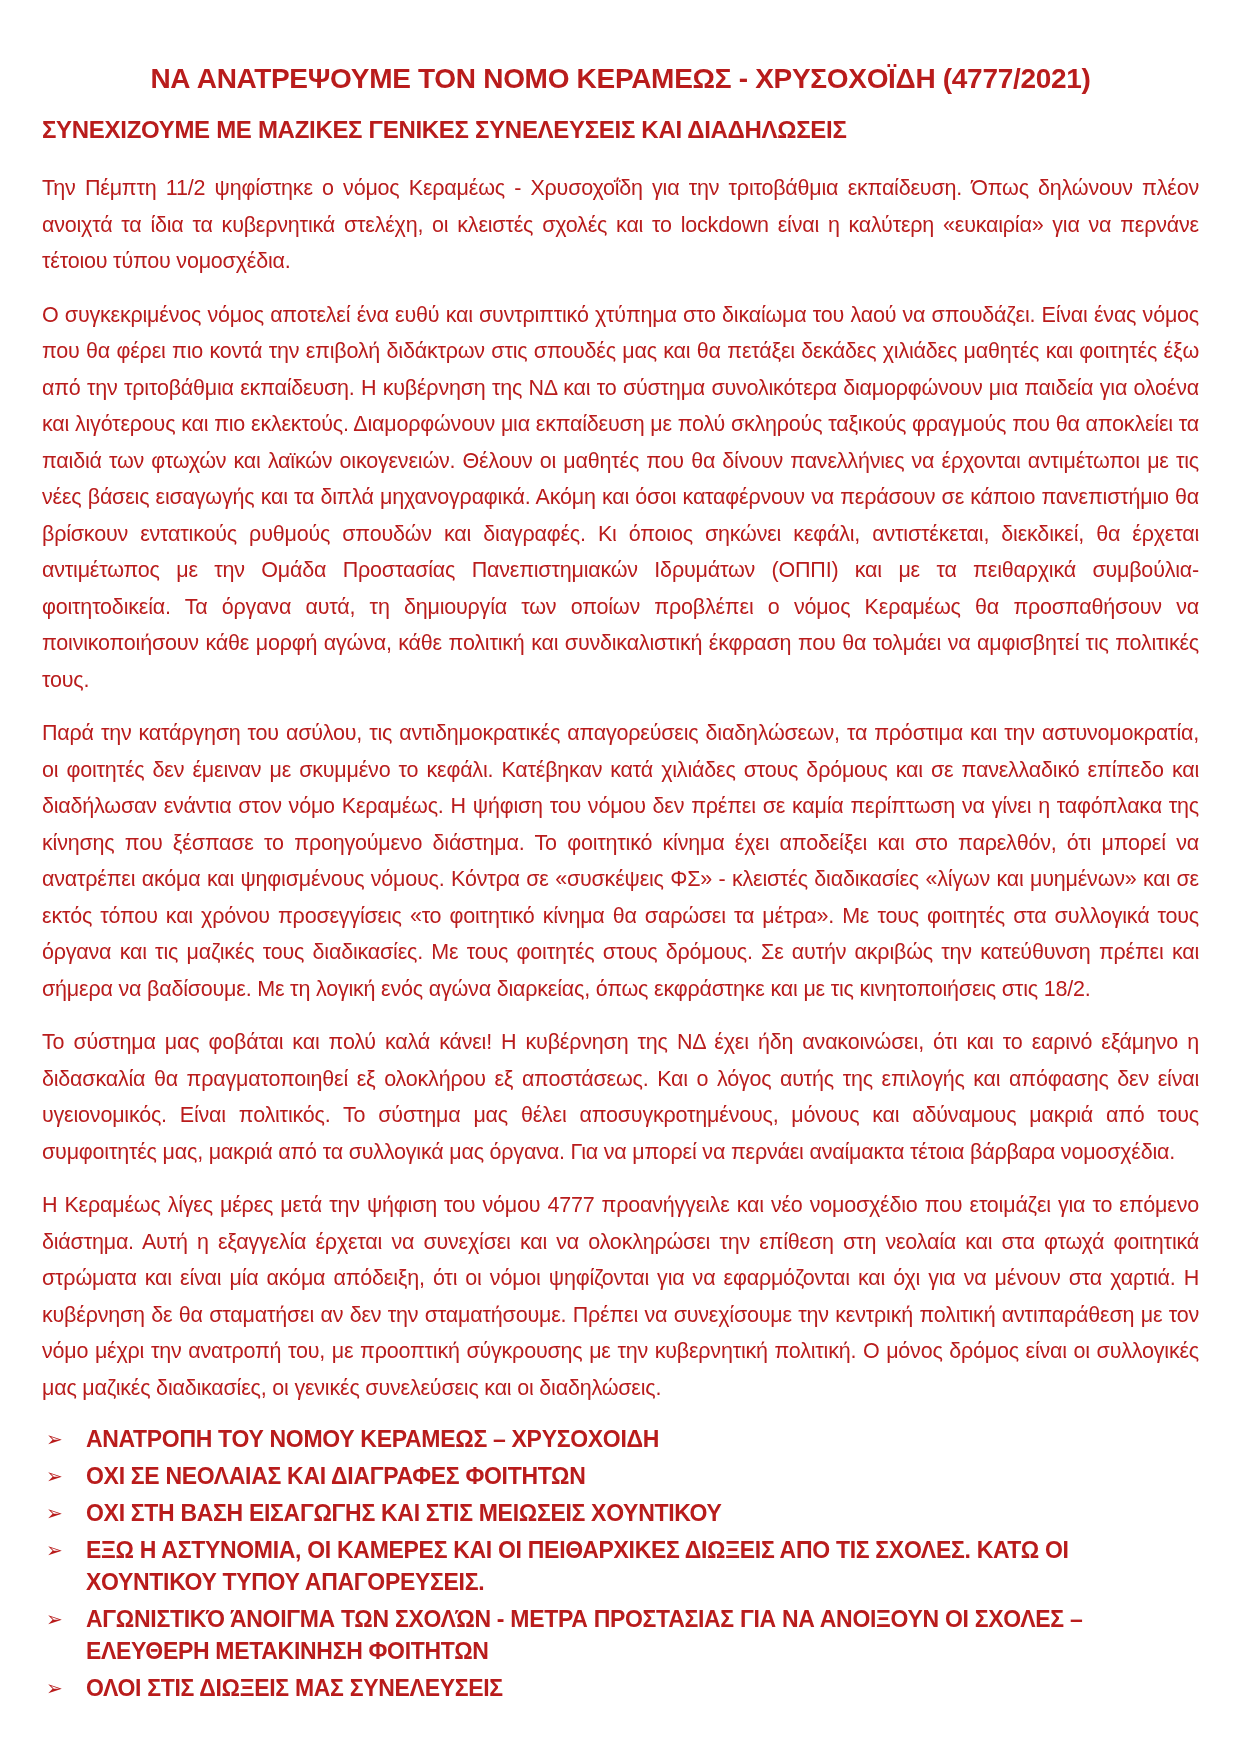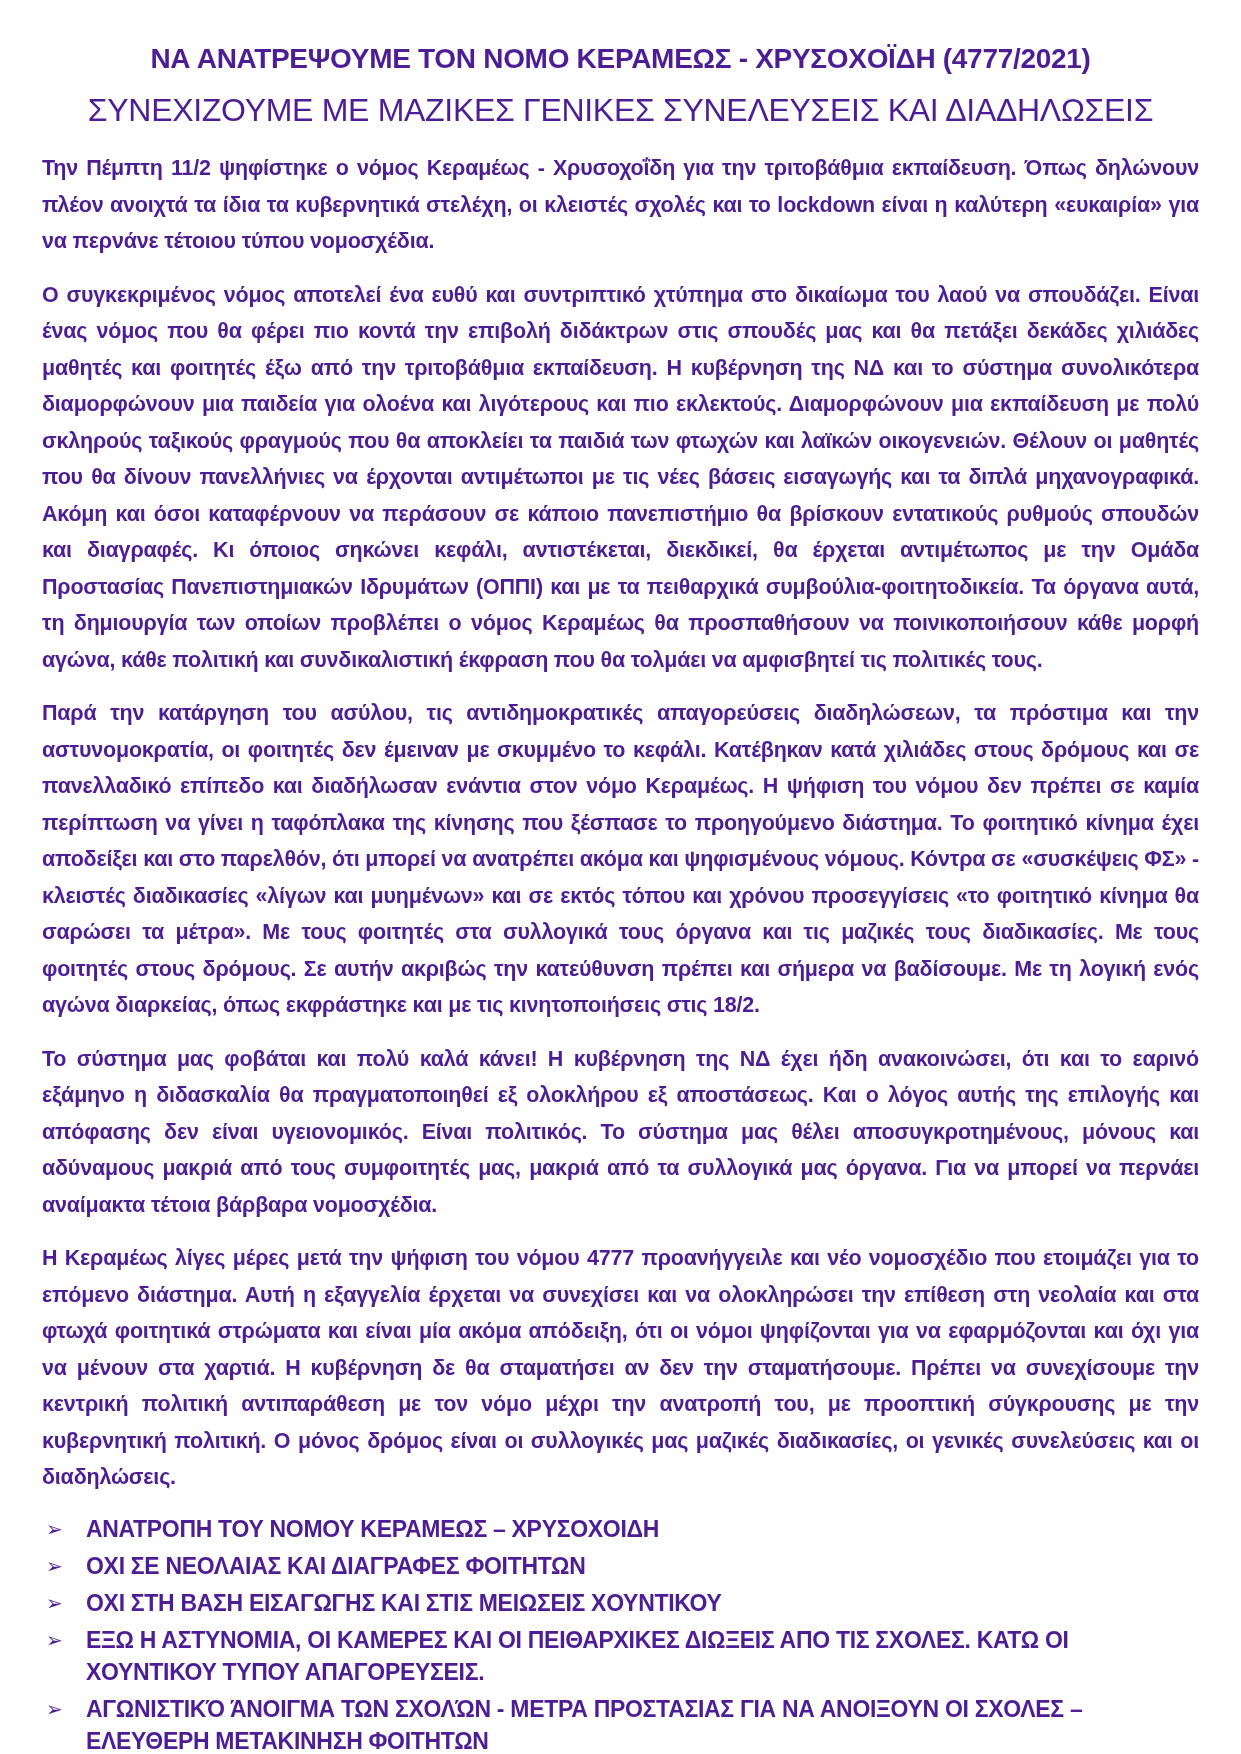--- a/index.html
+++ b/index.html
@@ -5,48 +5,46 @@
   html, body {
     margin: 0;
     padding: 0;
     background: #ffffff;
   }
   .page {
     width: 1241px;
     height: 1754px;
     box-sizing: border-box;
     background: #ffffff;
-    color: #4c1d95;
-    padding: 38px 42px 40px 42px;
+    color: #b91c1c;
+    padding: 58px 42px 40px 42px;
     font-family: "Liberation Sans", sans-serif;
     overflow: hidden;
   }
   .doc-title {
     text-align: center;
     font-weight: bold;
     font-size: 28px;
     line-height: 42px;
     letter-spacing: -0.3px;
     margin: 0 0 14px 0;
   }
   .doc-subtitle {
-    text-align: center;
-    font-weight: normal;
-    font-size: 32px;
+    font-weight: bold;
+    font-size: 24px;
     line-height: 32px;
     letter-spacing: -0.3px;
     margin: 0 0 24px 0;
   }
   .body-text p {
     font-size: 21.5px;
     line-height: 36.5px;
     text-align: justify;
     margin: 0 0 17px 0;
     letter-spacing: -0.2px;
-    font-weight: bold;
   }
   .bullet-list {
     list-style: none;
     margin: 6px 0 0 0;
     padding: 0;
   }
   .bullet-list li {
     display: flex;
     align-items: flex-start;
     font-weight: bold;

